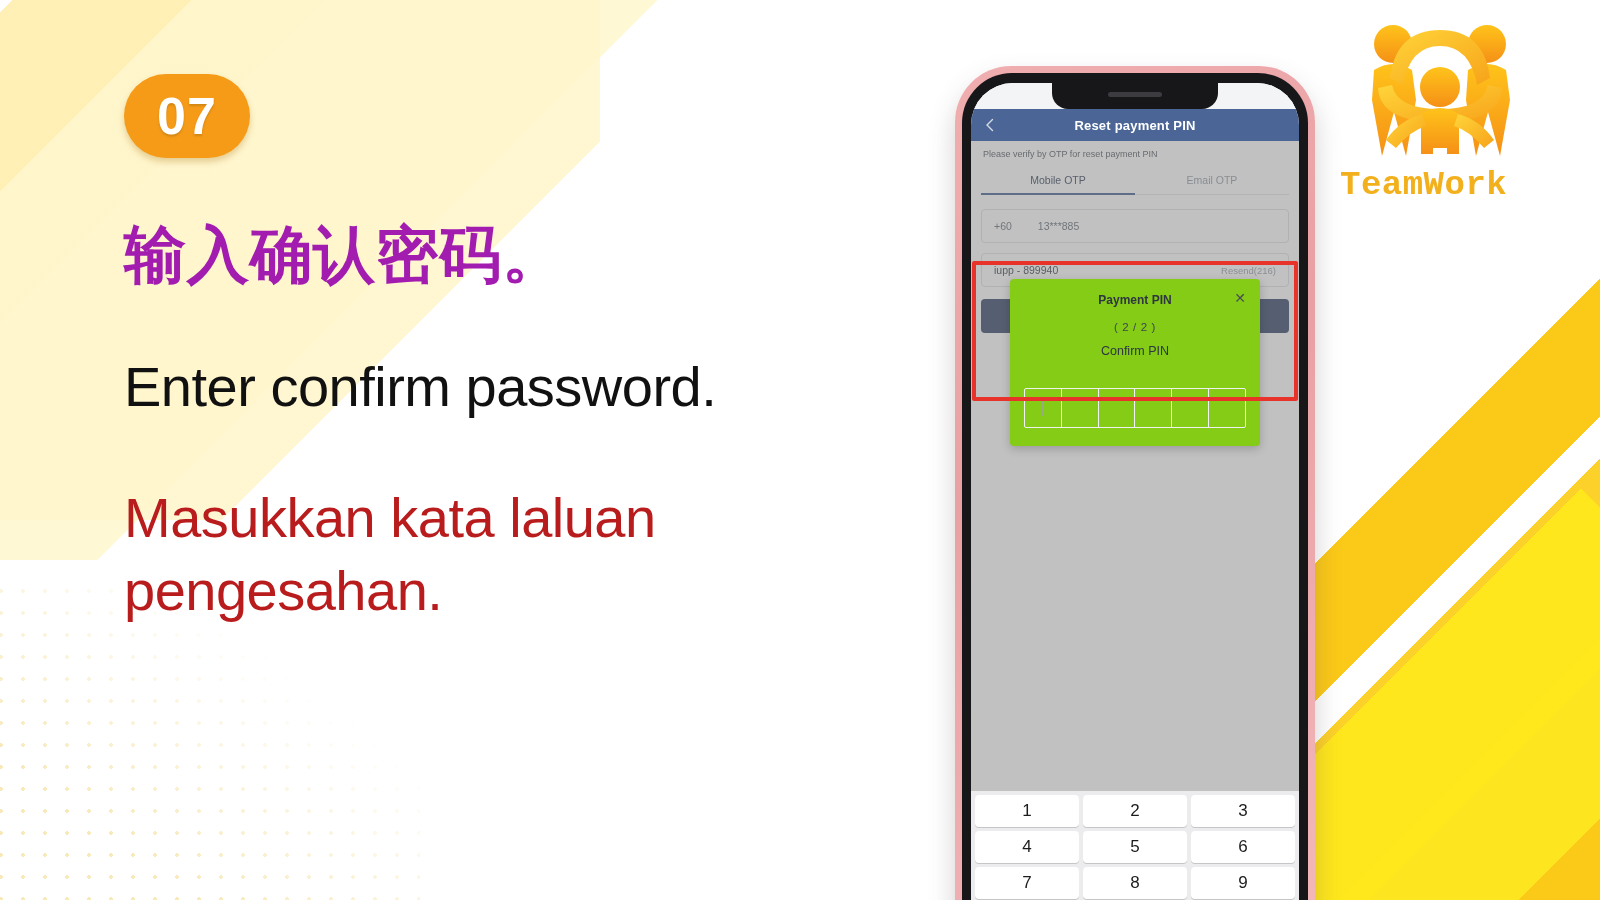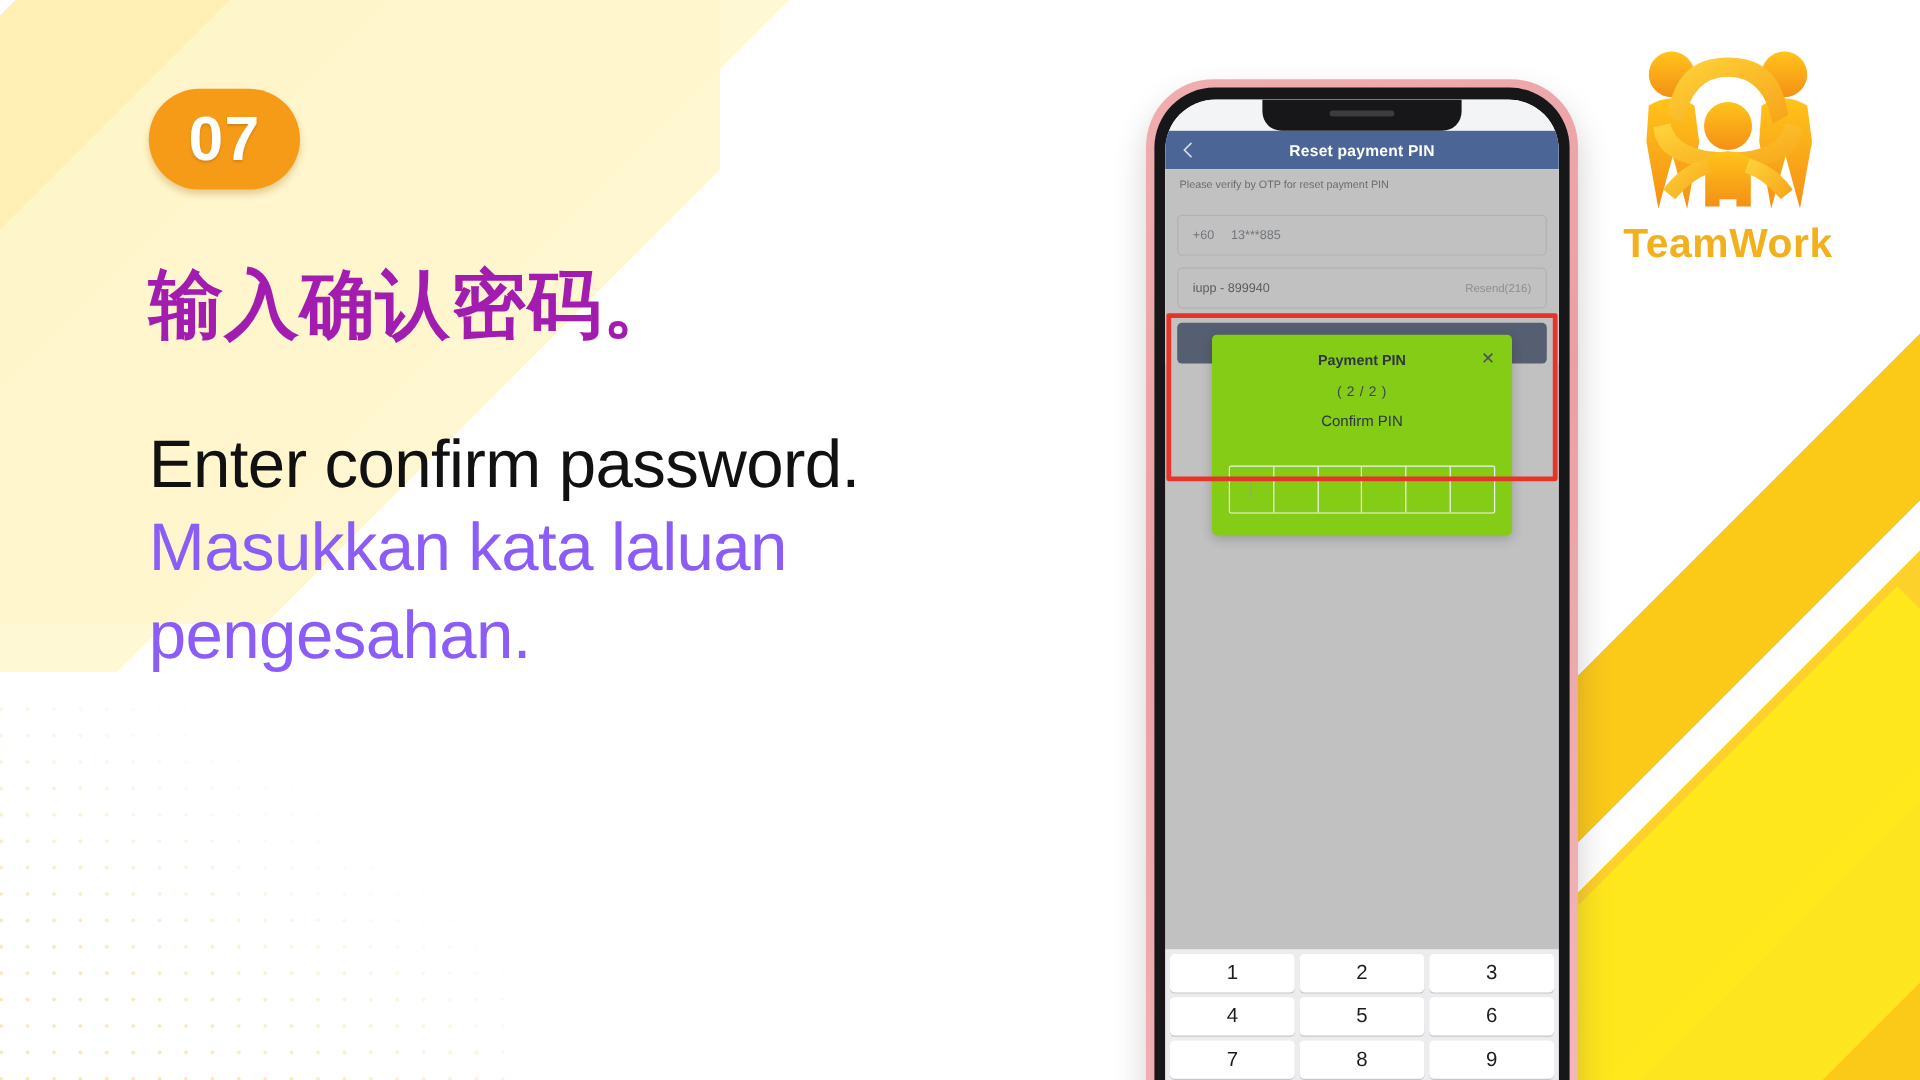--- a/index.html
+++ b/index.html
@@ -131,36 +131,37 @@
   .line-en {
     margin-top: 66px;
     font-size: 56px;
     font-weight: 400;
     color: #111111;
     line-height: 1.16;
     letter-spacing: -0.5px;
   }
 
   .line-ms {
+    margin-top: 62px;
     font-size: 56px;
     font-weight: 400;
-    color: #8b5cf6;
+    color: #b91c1c;
     line-height: 1.30;
     letter-spacing: -0.5px;
     max-width: 640px;
   }
 
   
   .logo-wrap {
     position: absolute;
     right: 60px;
-    top: 22px;
+    top: 4px;
     width: 200px;
-    text-align: center;
     z-index: 8;
+    font-family: Liberation Mono, monospace;
   }
   .logo-mark { width: 160px; height: 158px; margin: 0 auto; display: block; }
   .logo-text {
     margin-top: 4px;
     font-size: 34px;
     font-weight: bold;
     color: #f2b01c;
     letter-spacing: 0.5px;
   }
 
@@ -269,21 +270,21 @@
     background: #4a6596;
   }
 
   .phone-field {
     margin: 14px 10px 0 10px;
     height: 34px;
     border: 1px solid #dfe2e6;
     border-radius: 4px;
     display: flex;
     align-items: center;
-    gap: 14px;
+    gap: 26px;
     padding: 0 12px;
     font-size: 10.5px;
     color: #6d747c;
   }
 
   .otp-row {
     margin: 10px 10px 0 10px;
     height: 34px;
     border: 1px solid #dfe2e6;
     border-radius: 4px;
@@ -490,20 +491,24 @@
           <svg class="back-chevron" viewBox="0 0 14 14">
             <path d="M9.5 1.5 L4 7 L9.5 12.5" fill="none" stroke="#d6dbe6" stroke-width="1.4" stroke-linecap="round"></path>
           </svg>
           <div class="app-title">Reset payment PIN</div>
         </div>
 
         <div class="app-body">
 
           <div class="subtitle-row">Please verify by OTP for reset payment PIN</div>
 
+          <div class="tabs">
+            <div class="tab active">Mobile OTP</div>
+            <div class="tab">Email OTP</div>
+          </div>
 
           <div class="phone-field">
             <span>+60</span>
             <span>13***885</span>
           </div>
 
           <div class="otp-row">
             <span>iupp -  899940</span>
             <span class="otp-resend">Resend(216)</span>
           </div>

